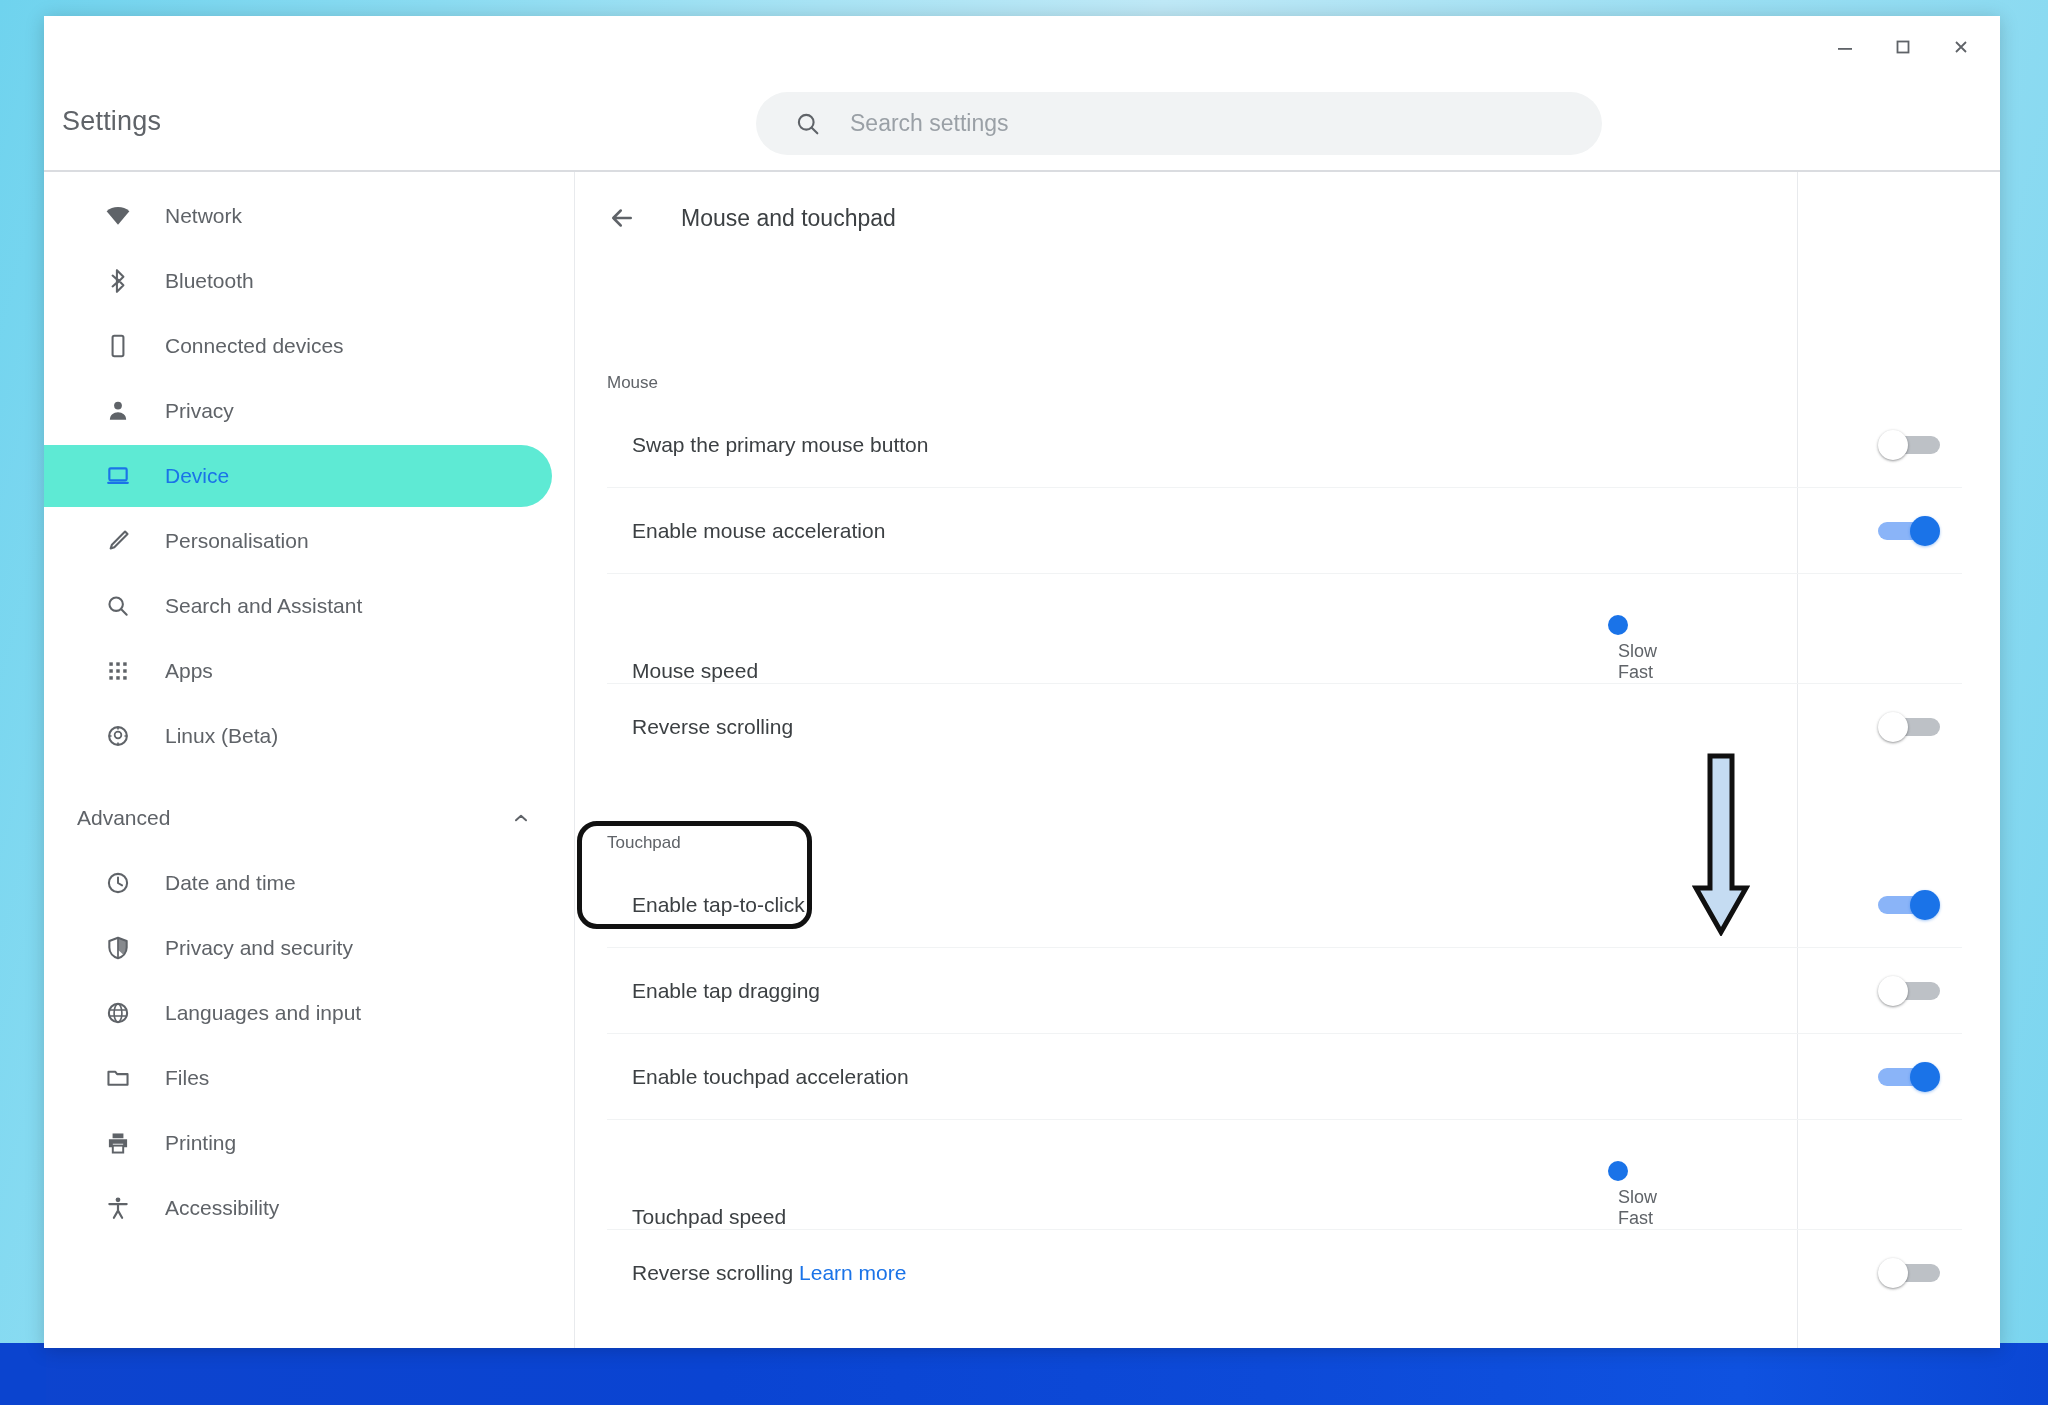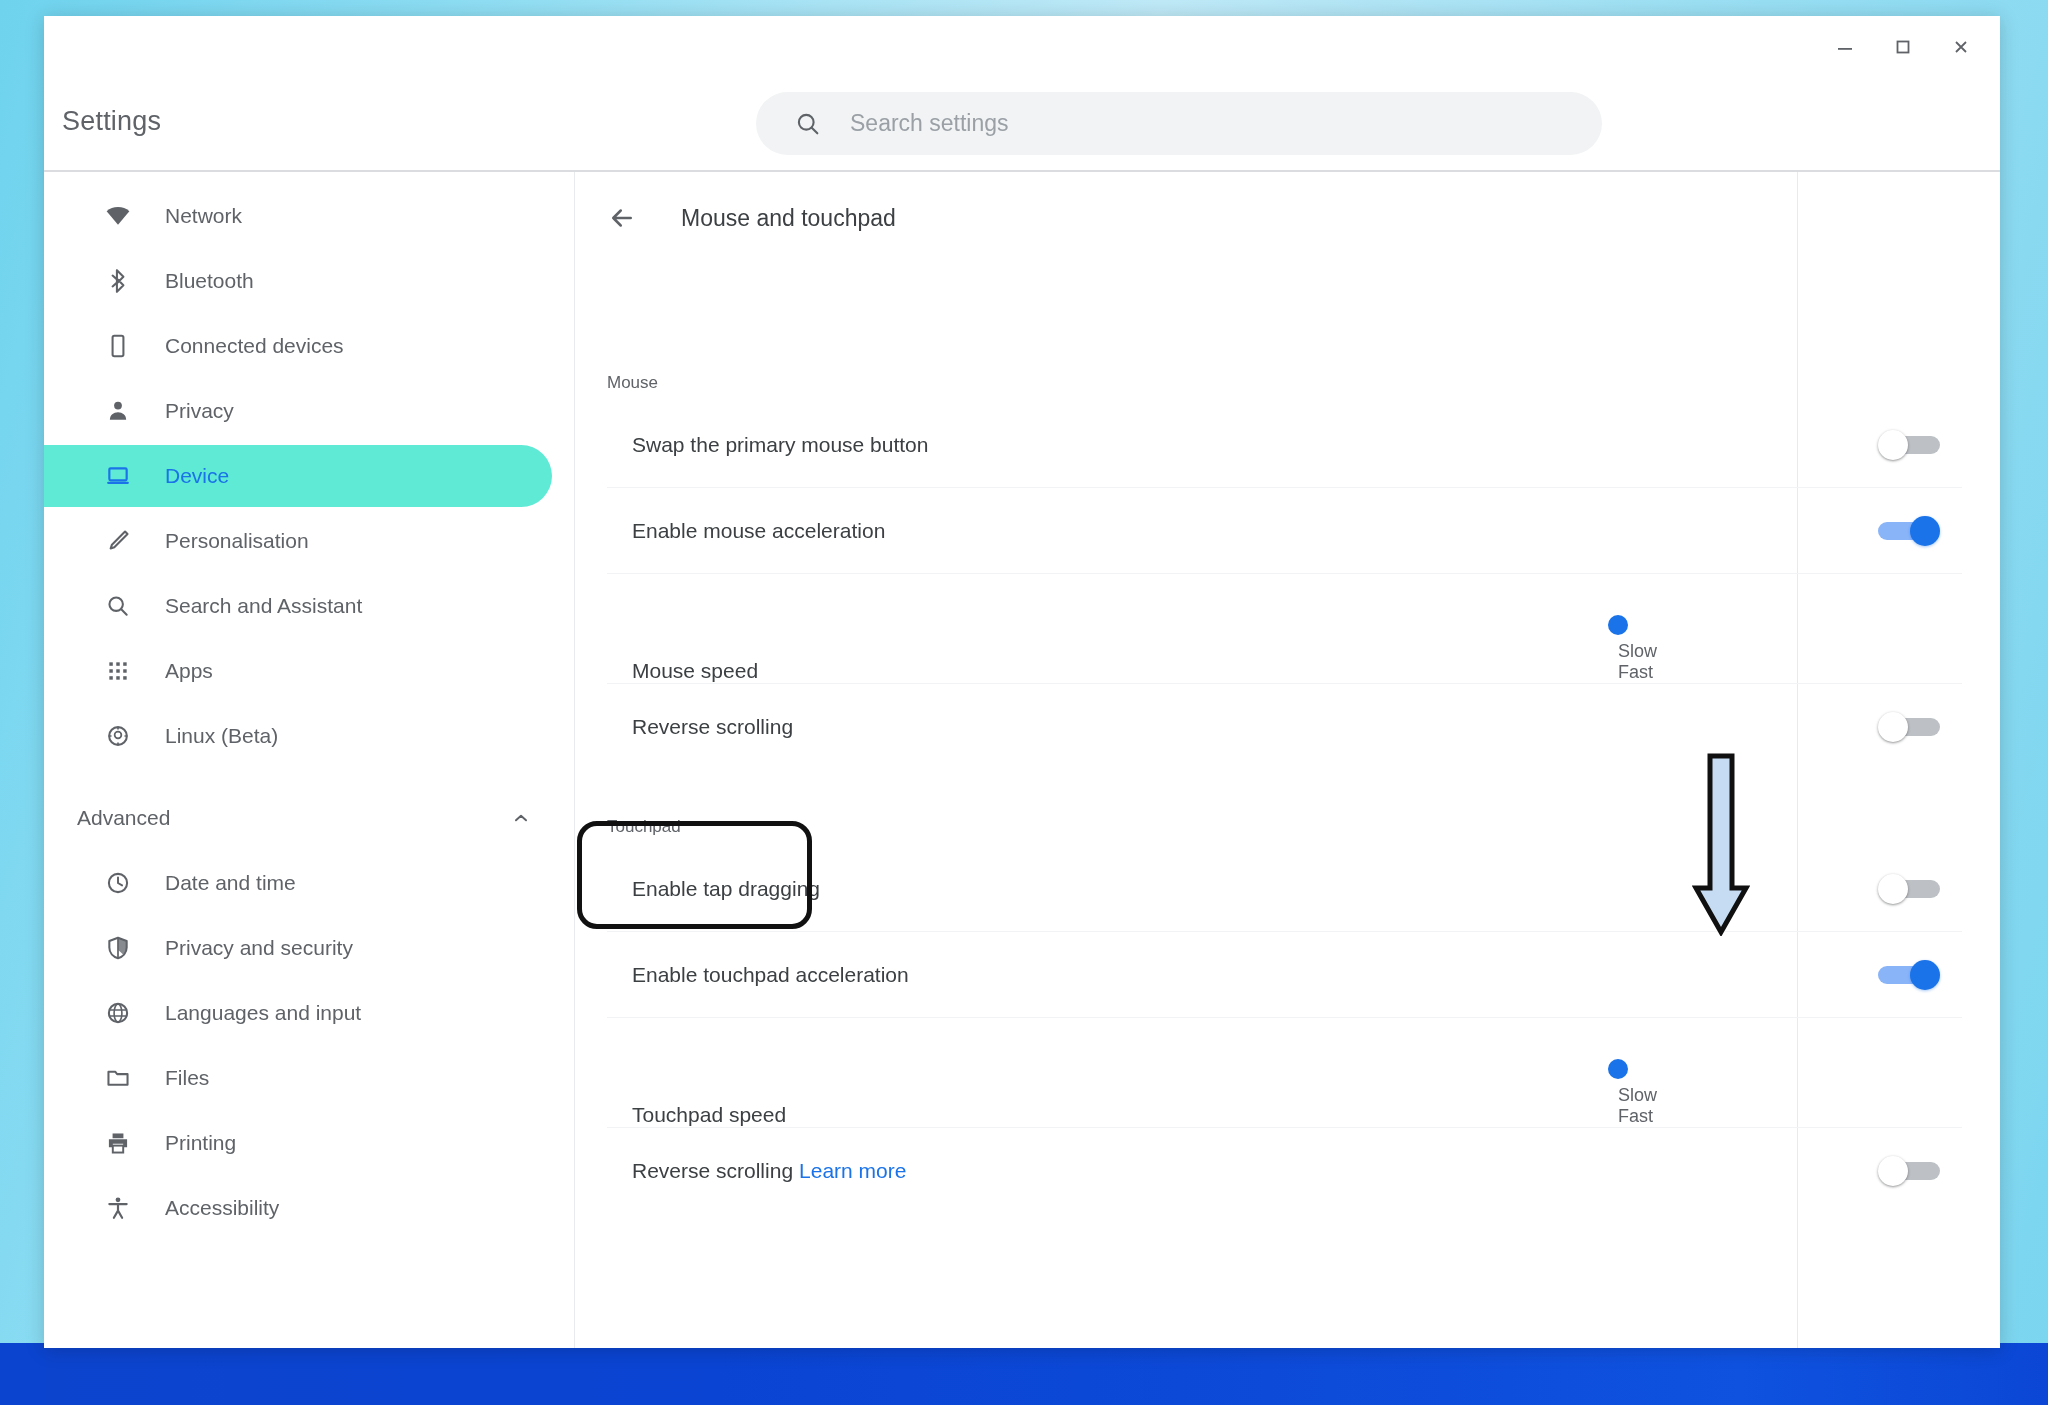--- a/index.html
+++ b/index.html
@@ -160,21 +160,21 @@
   }
 
   .section-title {
     padding-left: 32px;
     font-size: 17px;
     color: #5f6368;
     height: 38px;
     display: flex; align-items: center;
   }
   #mouse-section-title { margin-top: 100px; }
-  #touchpad-section-title { margin-top: 38px; text-align: right; }
+  #touchpad-section-title { margin-top: 54px; text-align: right; }
 
   .rows { margin-left: 32px; margin-right: 38px; }
   .setting-row {
     display: flex; align-items: center;
     min-height: 86px;
     border-bottom: 1px solid #f1f3f4;
     position: relative;
   }
   .setting-row:last-child { border-bottom: 0; }
   .setting-row .row-label {
@@ -544,20 +544,27 @@
             <span class="knob"></span>
           </span>
         </div>
 
       </div>
 
       <div id="touchpad-section-title" class="section-title">Touchpad</div>
 
       <div class="rows">
 
+        <div class="setting-row">
+          <span class="row-label">Enable tap-to-click</span>
+          <span class="toggle on">
+            <span class="track"></span>
+            <span class="knob"></span>
+          </span>
+        </div>
 
         <div class="setting-row">
           <span class="row-label">Enable tap dragging</span>
           <span class="toggle">
             <span class="track"></span>
             <span class="knob"></span>
           </span>
         </div>
 
         <div class="setting-row">

